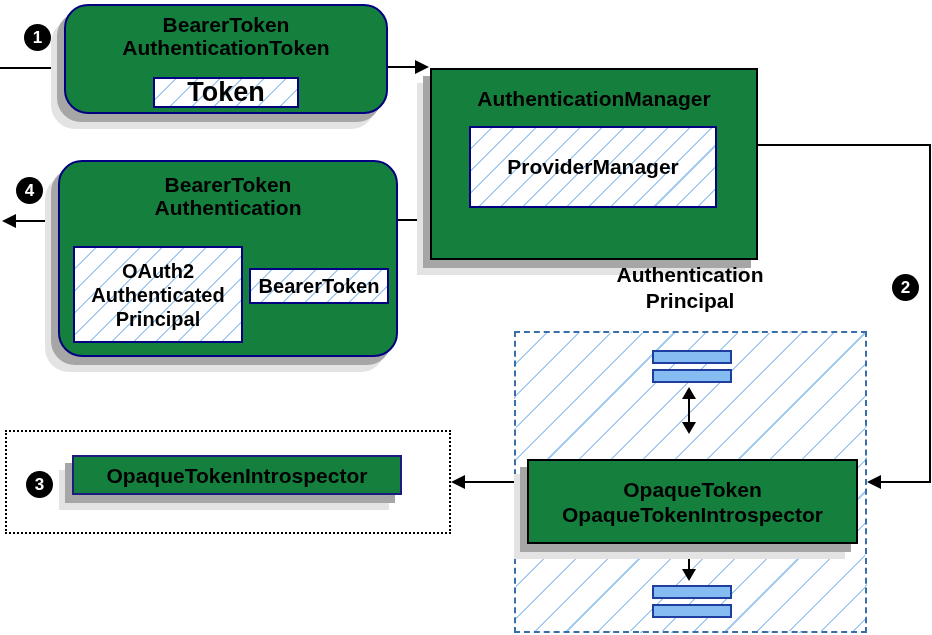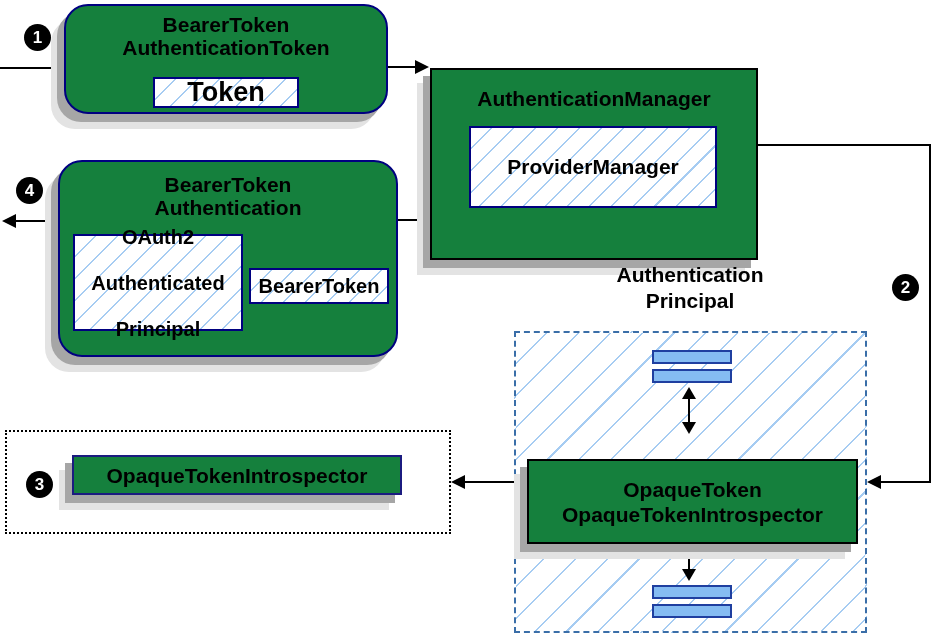--- a/index.html
+++ b/index.html
@@ -105,21 +105,21 @@
   <div class="node rect" style="left:430px;top:68px;width:328px;height:192px;padding-top:17px;">
     <div class="title">AuthenticationManager</div>
     <div class="inner" style="left:37px;top:56px;width:248px;height:82px;font-size:21px;">
       <span>ProviderManager</span>
     </div>
   </div>
 
   <div class="node round" style="left:58px;top:160px;width:340px;height:197px;padding-top:11px;">
     <div class="title">BearerToken</div>
     <div class="title">Authentication</div>
-    <div class="inner" style="left:13px;top:72px;width:170px;height:97px;font-size:20px;line-height:24px;gap:22px;">
+    <div class="inner" style="left:13px;top:84px;width:170px;height:97px;font-size:20px;line-height:24px;">
       <span>OAuth2</span>
       <span>Authenticated</span>
       <span>Principal</span>
     </div>
     <div class="inner" style="left:189px;top:106px;width:140px;height:36px;font-size:20px;">
       <span>BearerToken</span>
     </div>
   </div>
 
   <div class="dotted-box" style="left:5px;top:430px;width:446px;height:104px;"></div>

